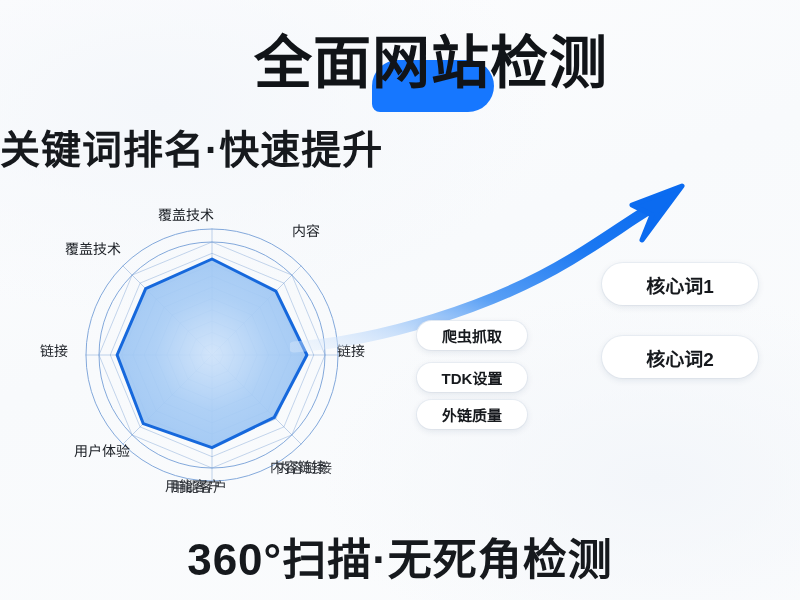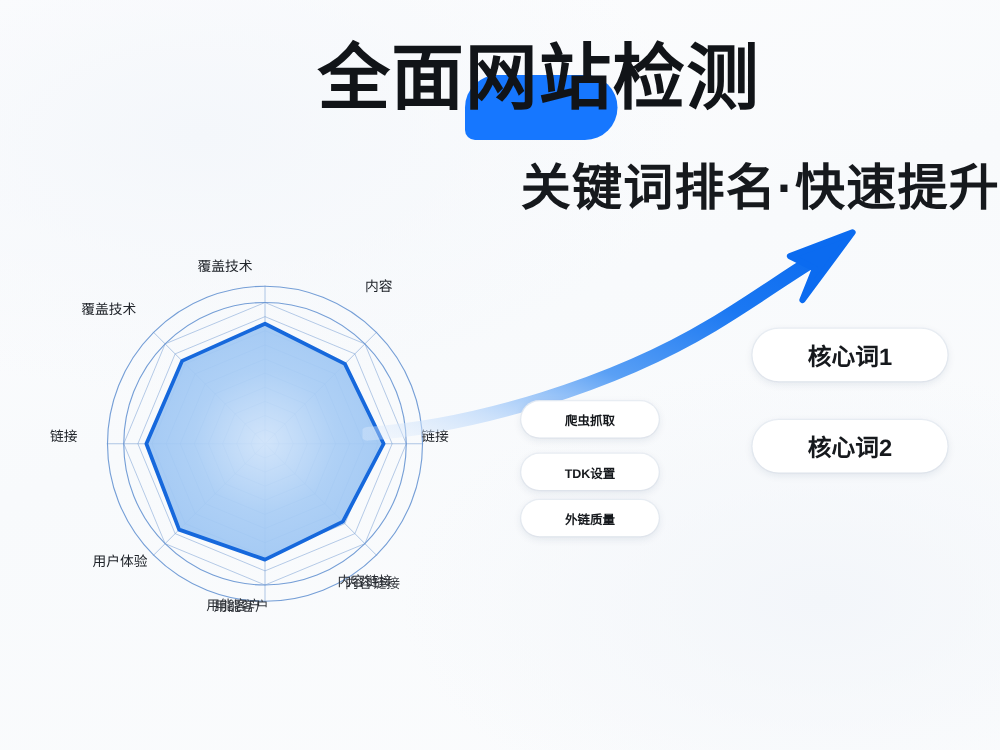--- a/index.html
+++ b/index.html
@@ -37,34 +37,34 @@
   .hl-mark{
     position:absolute;z-index:1;
     left:176px;top:26px;
     width:136px;height:52px;
     background:#1677ff;
     border-radius:26px 26px 26px 8px;
   }
 
   #subhead{
     position:absolute;left:0;top:118px;width:800px;
-    text-align:right;
+    text-align:left;
     font-size:40px;font-weight:700;color:#16191d;
     letter-spacing:1px;white-space:nowrap;
   }
 
   
   #radar-wrap{
     position:absolute;left:40px;top:200px;
     width:350px;height:320px;
   }
   #radar-svg{position:absolute;left:0;top:0;}
   .axis-label{
     position:absolute;
-    font-size:11px;font-weight:500;color:#20242a;
+    font-size:14px;font-weight:500;color:#20242a;
     white-space:nowrap;
   }
   .axis-label.garbled{color:#2a2e34;}
   .axis-label.garbled .g2{
     position:absolute;left:6px;top:1px;
     opacity:.92;
   }
 
   
   #arrow-svg{position:absolute;left:290px;top:180px;}
@@ -73,21 +73,21 @@
   .chip{
     position:absolute;
     display:flex;align-items:center;justify-content:center;
     background:#ffffff;
     border-radius:999px;
     box-shadow:0 2px 7px rgba(24,45,85,.10), 0 0 0 1px rgba(235,239,245,.9);
     color:#16191d;
     font-weight:700;
   }
   .chip-sm{
-    width:110px;height:29px;font-size:10px;left:417px;
+    width:110px;height:29px;font-size:15px;left:417px;
   }
   .chip-lg{
     width:156px;height:42px;font-size:19px;left:602px;
   }
 
   
   #footer{
     position:absolute;left:0;top:524px;width:800px;
     text-align:center;
     font-size:44px;font-weight:700;color:#16191d;
@@ -179,14 +179,15 @@
   <div id="chips-left">
       <div class="chip chip-sm" style="top: 321px;">爬虫抓取</div>
       <div class="chip chip-sm" style="top: 363px;">TDK设置</div>
       <div class="chip chip-sm" style="top: 400px;">外链质量</div>
     </div>
   <div id="chips-right">
       <div class="chip chip-lg" style="top: 263px;">核心词1</div>
       <div class="chip chip-lg" style="top: 336px;">核心词2</div>
     </div>
 
+  <div id="footer">360°扫描·无死角检测</div>
 
 </div>
 
 </body></html>

